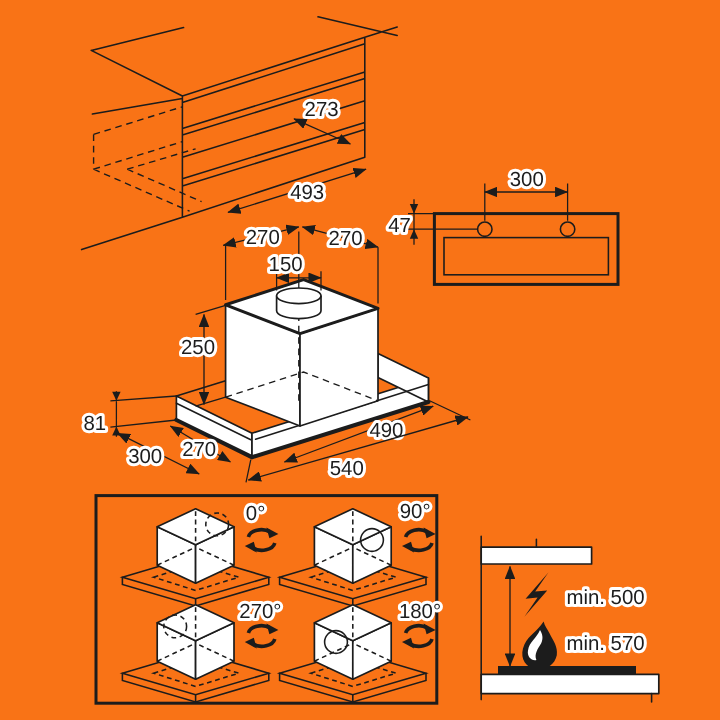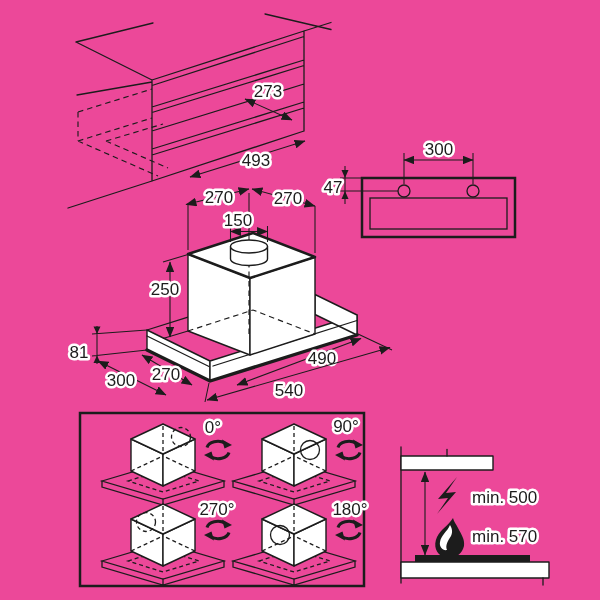--- a/index.html
+++ b/index.html
@@ -1,16 +1,16 @@
 <!DOCTYPE html>
 <html><head>
 <meta charset="utf-8">
 <style>
   html,body{margin:0;padding:0;background:#ffffff;}
-  .stage{width:600px;height:600px;position:relative;background:#ec4899;overflow:hidden;}
+  .stage{width:600px;height:600px;position:relative;background:#f97316;overflow:hidden;}
   svg{display:block;}
   .ln{stroke:#1c1c1c;stroke-width:1.3;fill:none;stroke-linecap:round;}
   .ln-thin{stroke:#1c1c1c;stroke-width:1.05;fill:none;}
   .ln-bold{stroke:#1c1c1c;stroke-width:2.5;fill:none;}
   .ln-heavy{stroke:#1c1c1c;stroke-width:3.4;fill:none;stroke-linecap:round;}
   .dash{stroke:#1c1c1c;stroke-width:1.15;fill:none;stroke-dasharray:5.5 4;}
   .dash2{stroke:#1c1c1c;stroke-width:1.3;fill:none;stroke-dasharray:4 3;}
   .facefill{fill:#ffffff;stroke:#1c1c1c;stroke-width:1.4;stroke-linejoin:round;}
   .facetop{fill:#ffffff;stroke:#1c1c1c;stroke-width:2.5;stroke-linejoin:round;}
   .dimline{stroke:#1c1c1c;stroke-width:1.1;fill:none;marker-start:url(#arr);marker-end:url(#arr);}

